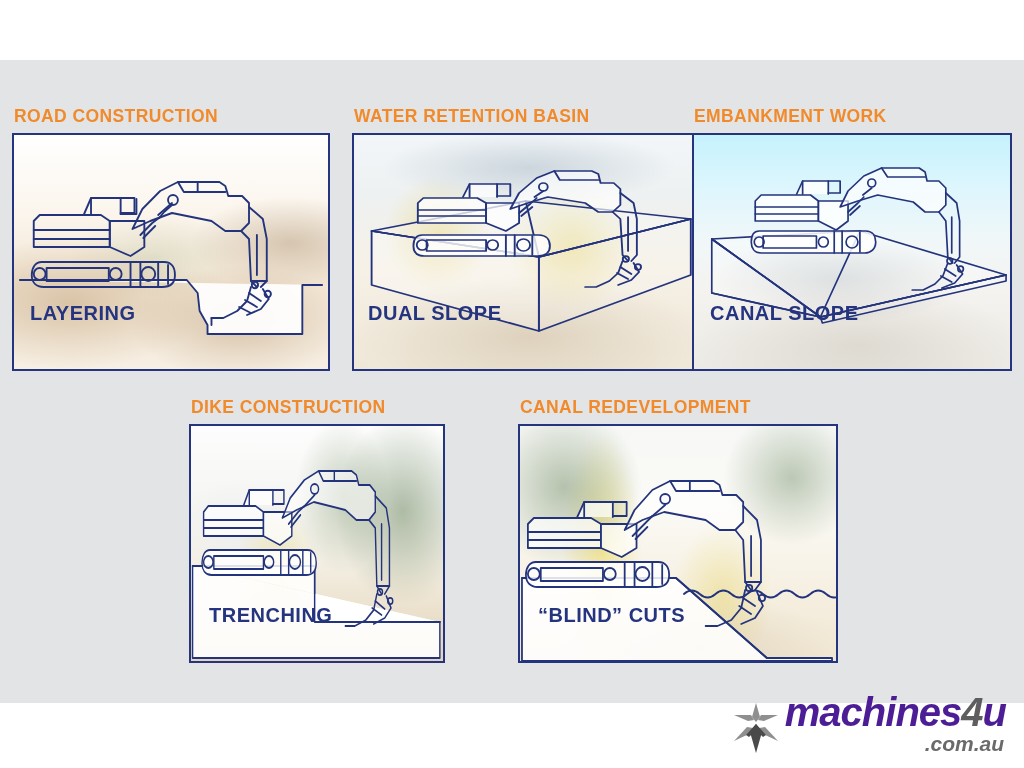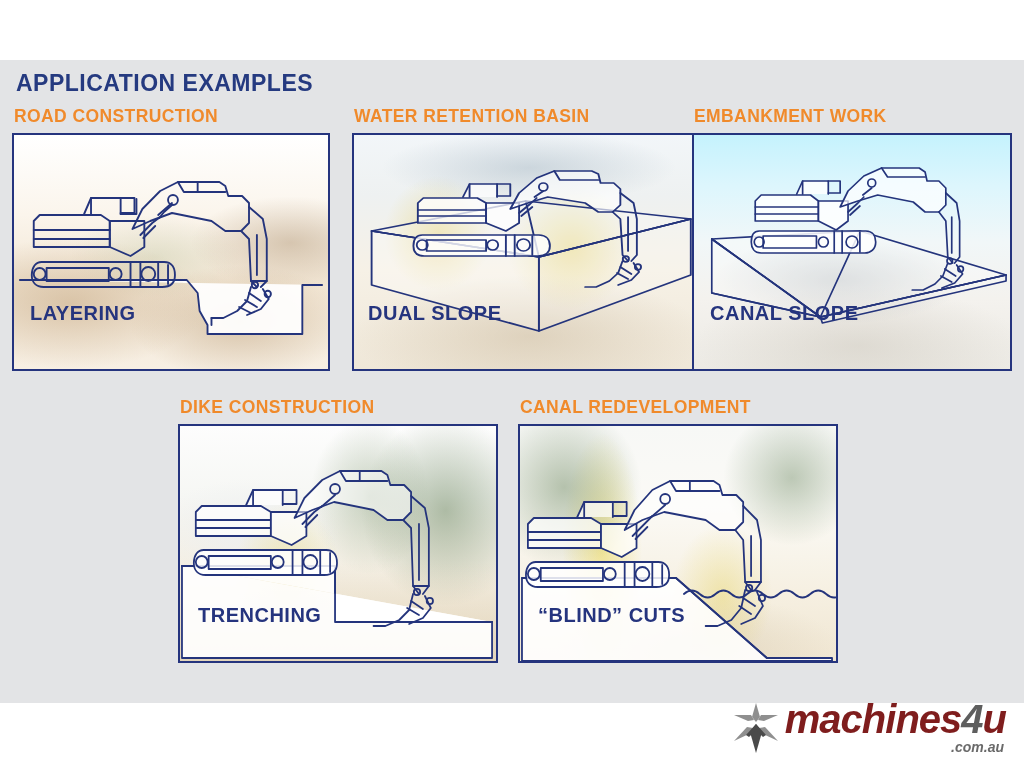--- a/index.html
+++ b/index.html
@@ -123,34 +123,33 @@
   #wm-star{display:block;}
   #wm-text{
     display:flex;flex-direction:column;align-items:flex-end;
     line-height:1;
   }
   #wm-main{
     font-size:40px;font-weight:bold;font-style:italic;
     letter-spacing:-1px;
     font-family:"Liberation Sans", sans-serif;
   }
-  .wm-gray{color:#7f1d1d;}
+  .wm-gray{color:#4c1d95;}
   .wm-dark{color:#5e5e5e;}
   #wm-sub{
-    font-size:14px;font-weight:bold;font-style:italic;
+    font-size:21px;font-weight:bold;font-style:italic;
     color:#6a6a6a;margin-top:1px;margin-right:2px;
     font-family:"Liberation Sans", sans-serif;
   }
 </style>
 </head>
 <body>
 
 <div id="slide">
 
-  <div id="page-title">APPLICATION EXAMPLES</div>
 
   <div class="row" id="row-1">
 
     <div class="card" style="left:12px;width:318px;">
       <div class="card-head">ROAD CONSTRUCTION</div>
       <div class="frame" style="height:234px;">
         <div class="photo ph-dirt"></div>
         <svg class="art" viewBox="0 0 318 234" preserveAspectRatio="none">
           <g fill="none" stroke="#24347c" stroke-width="1.9" stroke-linejoin="round" stroke-linecap="round">
 
@@ -294,21 +293,21 @@
             <path d="M254,134 L265,141 M250,141 L261,147"></path>
           </g>
         </svg>
         <div class="caption" style="left:16px;bottom:44px;">CANAL SLOPE</div>
       </div>
     </div>
   </div>
 
   <div class="row" id="row-2">
 
-    <div class="card" style="left:178px;width:320px;">
+    <div class="card" style="left:189px;width:256px;">
       <div class="card-head">DIKE CONSTRUCTION</div>
       <div class="frame" style="height:235px;">
         <div class="photo ph-dike"></div>
         <svg class="art" viewBox="0 0 320 235" preserveAspectRatio="none">
           <g fill="none" stroke="#24347c" stroke-width="1.8" stroke-linejoin="round" stroke-linecap="round">
 
             <path d="M2,140 L157,140 L157,196 L316,196" fill="#ffffff" fill-opacity="0.90"></path>
             <path d="M2,140 L2,232 L316,232 L316,196" fill="#ffffff" fill-opacity="0.90"></path>
             <path d="M2,140 L157,140 L157,196 L316,196"></path>
 

